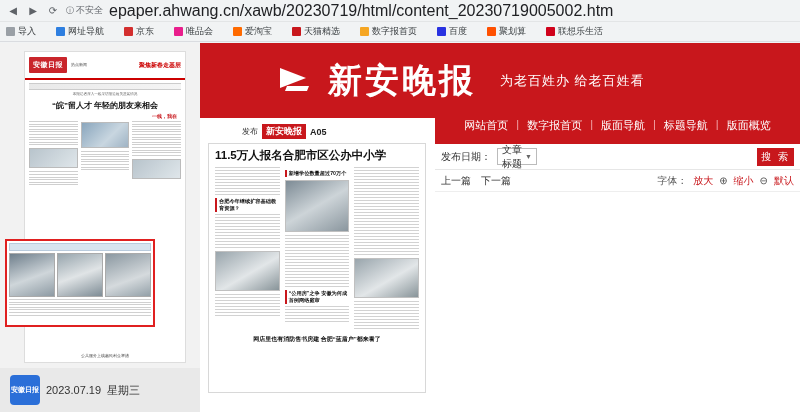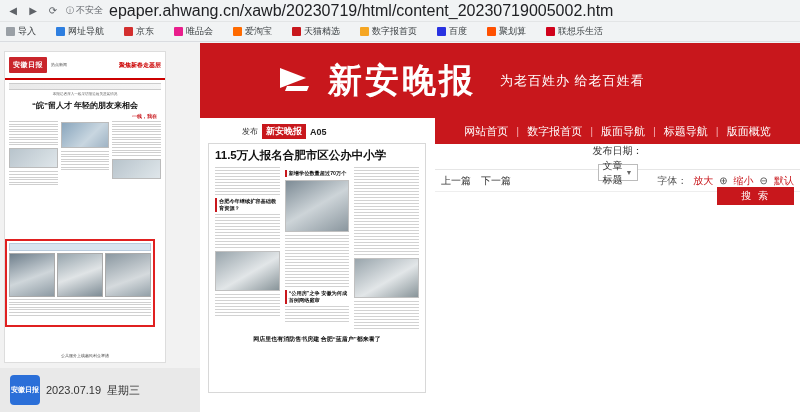--- a/index.html
+++ b/index.html
@@ -72,21 +72,21 @@
 
   
   .leftpanel {
     width: 200px; height: 369px;
     background: #f2f2f2;
     position: relative;
     flex: 0 0 auto;
   }
   .thumb-page {
     position: absolute;
-    left: 4px; top: 8px;
+    left: 24px; top: 8px;
     width: 162px; height: 312px;
     background: #fff;
     border: 1px solid #ddd;
     overflow: hidden;
     font-size: 3px;
     color: #333;
   }
   .tp-masthead {
     height: 28px;
     border-bottom: 2px solid #c00;
@@ -293,54 +293,53 @@
   .right-pane {
     flex: 1 1 auto;
     background: #fff;
     position: relative;
     padding: 0;
   }
   .nav-strip {
     background: #c8171c;
     height: 26px;
     display: flex;
-    align-items: center;
+    align-items: flex-start;
     justify-content: center;
     gap: 0;
     color: #fff;
     font-size: 11px;
   }
   .nav-strip span.navitem { padding: 0 8px; white-space: nowrap; }
   .nav-sep { color: #f3a8aa; }
 
   .filter-row {
     height: 26px;
     display: flex; align-items: center;
     gap: 6px;
     padding: 0 6px;
     font-size: 10px; color: #333;
     border-bottom: 1px solid #e6e6e6;
-    flex-direction: column;
   }
   .date-box, .title-box {
     border: 1px solid #bbb;
     background: #fff;
     font-size: 10px;
     color: #333;
     padding: 1px 4px;
     height: 17px;
     display: flex; align-items: center;
   }
   .date-box { width: 84px; }
   .title-box { width: 40px; justify-content: space-between; }
   .caret { font-size: 7px; color: #666; }
   .search-btn {
     background: #c8171c; color: #fff;
     font-size: 10px;
-    padding: 2px 24px;
+    padding: 2px 4px;
     border: 0;
     margin-left: auto;
     cursor: pointer;
     letter-spacing: 2px;
   }
   .pager-row {
     height: 22px;
     display: flex; align-items: center;
     gap: 10px;
     padding: 0 6px;

